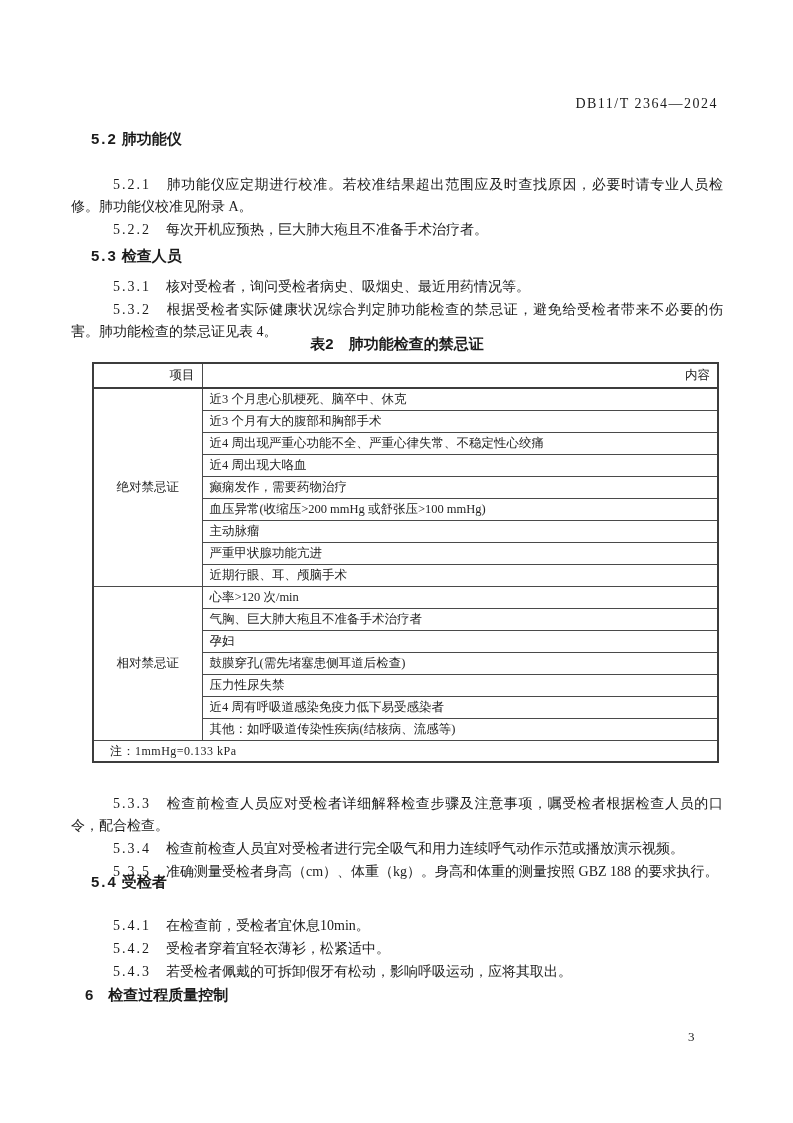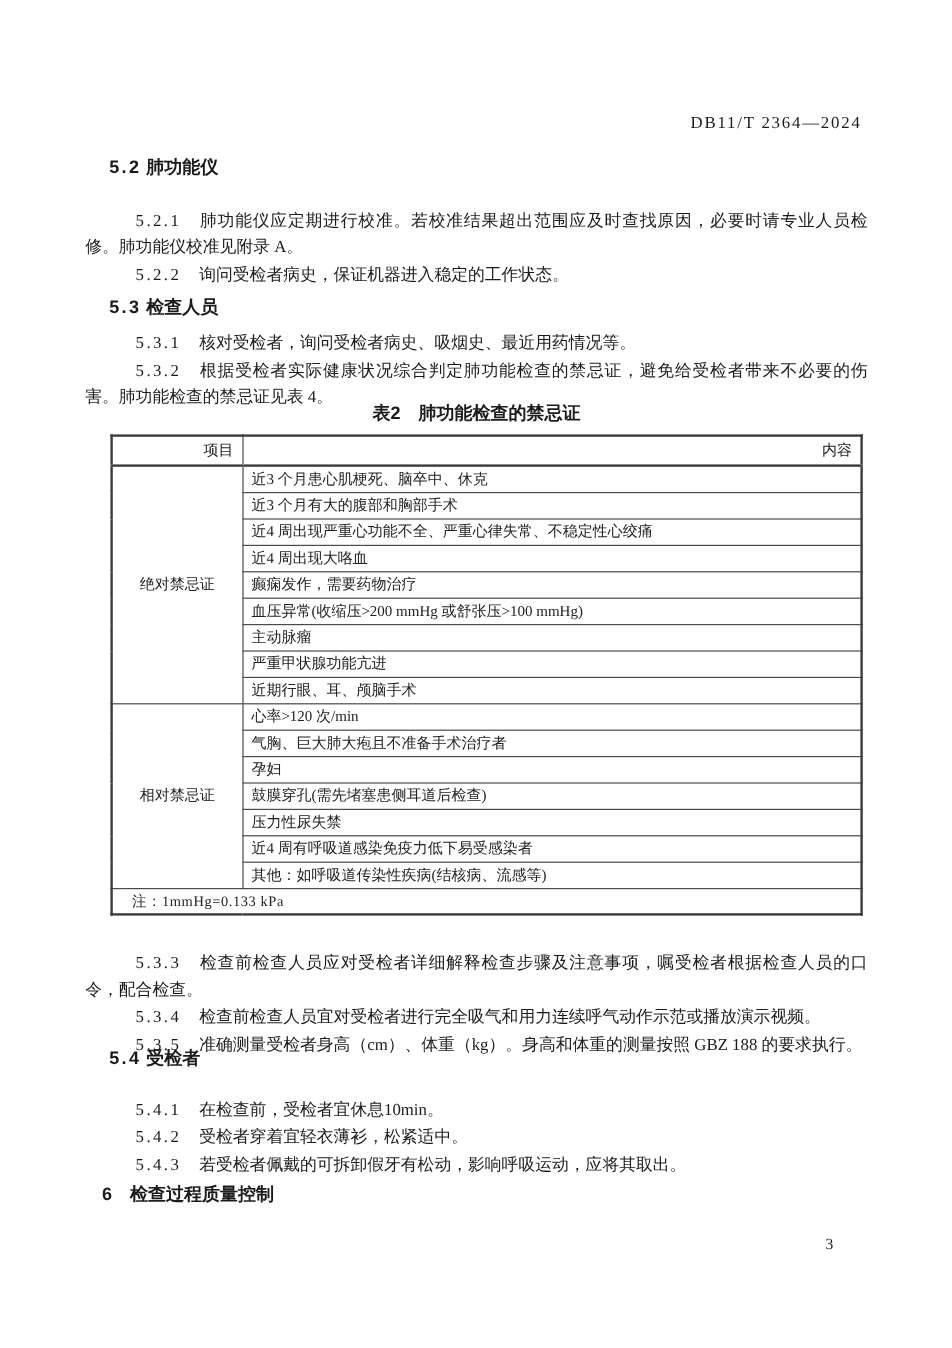--- a/index.html
+++ b/index.html
@@ -73,21 +73,21 @@
 
   <div class="heading" style="top:130px;">
     <span class="num">5.2</span><span>肺功能仪</span>
   </div>
 
   <p class="clause" style="top:160px;">
     <span class="num">5.2.1</span><span>肺功能仪应定期进行校准。若校准结果超出范围应及时查找原因，必要时请专业人员检修。肺功能仪校准见附录 A。</span>
   </p>
 
   <p class="clause" style="top:205px;">
-    <span class="num">5.2.2</span><span>询问受检者病史，保证机器进入稳定的工作状态。</span>
+    <span class="num">5.2.2</span><span>每次开机应预热，巨大肺大疱且不准备手术治疗者。</span>
   </p>
 
   <div class="heading" style="top:247px;">
     <span class="num">5.3</span><span>检查人员</span>
   </div>
 
   <p class="clause" style="top:262px;">
     <span class="num">5.3.1</span><span>核对受检者，询问受检者病史、吸烟史、最近用药情况等。</span>
   </p>
 

